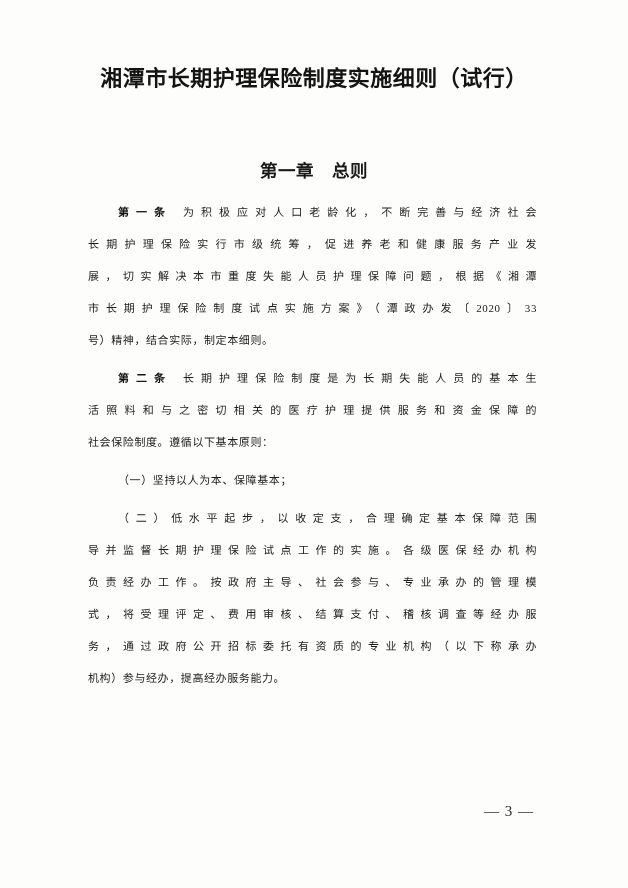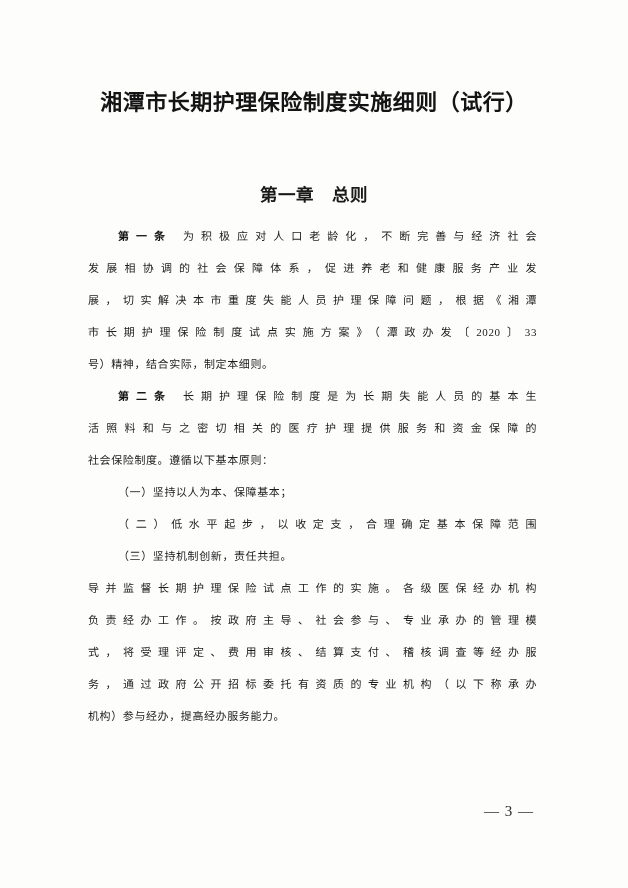--- a/index.html
+++ b/index.html
@@ -5,21 +5,21 @@
   html, body {
     margin: 0;
     padding: 0;
     background: #ffffff;
   }
   .page {
     position: relative;
     width: 628px;
     height: 888px;
     box-sizing: border-box;
-    padding-top: 87px;
+    padding-top: 63px;
     background: #fdfdfc;
     color: #1c1c1c;
     font-family: "Liberation Serif", "DejaVu Serif", serif;
     overflow: hidden;
   }
   .doc-title {
     height: 32px;
     line-height: 32px;
     margin: 0 36px;
     text-align: center;
@@ -50,21 +50,21 @@
     letter-spacing: 0.6px;
     white-space: nowrap;
   }
   .line.justify {
     text-align: justify;
     text-align-last: justify;
     white-space: normal;
     overflow: hidden;
   }
   .line.indent { text-indent: 30px; }
-  .line.pstart { margin-top: 0; }
+  .line.pstart { margin-top: 6px; }
   .lead {
     font-weight: 700;
     margin-right: 11px;
     font-family: "Liberation Sans", "DejaVu Sans", sans-serif;
     color: #161616;
   }
   .page-number {
     position: absolute;
     top: 803px;
     right: 94px;
@@ -78,30 +78,29 @@
 </head>
 <body>
 
 <div class="page" style="color: rgb(28, 28, 28); background: rgb(253, 253, 252);">
   <h1 class="doc-title">湘潭市长期护理保险制度实施细则（试行）</h1>
 
   <h2 class="chapter-heading">第一章　总则</h2>
 
   <div class="doc-body">
       <div class="line justify indent"><b class="lead">第一条</b>为积极应对人口老龄化，不断完善与经济社会</div>
-      <div class="line justify">发展相协调的社会保障体系，促进养老和健康服务产业发</div>
+      <div class="line justify">长期护理保险实行市级统筹，促进养老和健康服务产业发</div>
       <div class="line justify">展，切实解决本市重度失能人员护理保障问题，根据《湘潭</div>
       <div class="line justify">市长期护理保险制度试点实施方案》（潭政办发〔2020〕33</div>
       <div class="line">号）精神，结合实际，制定本细则。</div>
       <div class="line justify indent pstart"><b class="lead">第二条</b>长期护理保险制度是为长期失能人员的基本生</div>
       <div class="line justify">活照料和与之密切相关的医疗护理提供服务和资金保障的</div>
       <div class="line">社会保险制度。遵循以下基本原则：</div>
       <div class="line indent pstart">（一）坚持以人为本、保障基本；</div>
       <div class="line justify indent pstart">（二）低水平起步，以收定支，合理确定基本保障范围</div>
-      <div class="line indent pstart">（三）坚持机制创新，责任共担。</div>
       <div class="line justify">导并监督长期护理保险试点工作的实施。各级医保经办机构</div>
       <div class="line justify">负责经办工作。按政府主导、社会参与、专业承办的管理模</div>
       <div class="line justify">式，将受理评定、费用审核、结算支付、稽核调查等经办服</div>
       <div class="line justify">务，通过政府公开招标委托有资质的专业机构（以下称承办</div>
       <div class="line">机构）参与经办，提高经办服务能力。</div>
     </div>
 
   <div class="page-number">— 3 —</div>
 </div>
 

